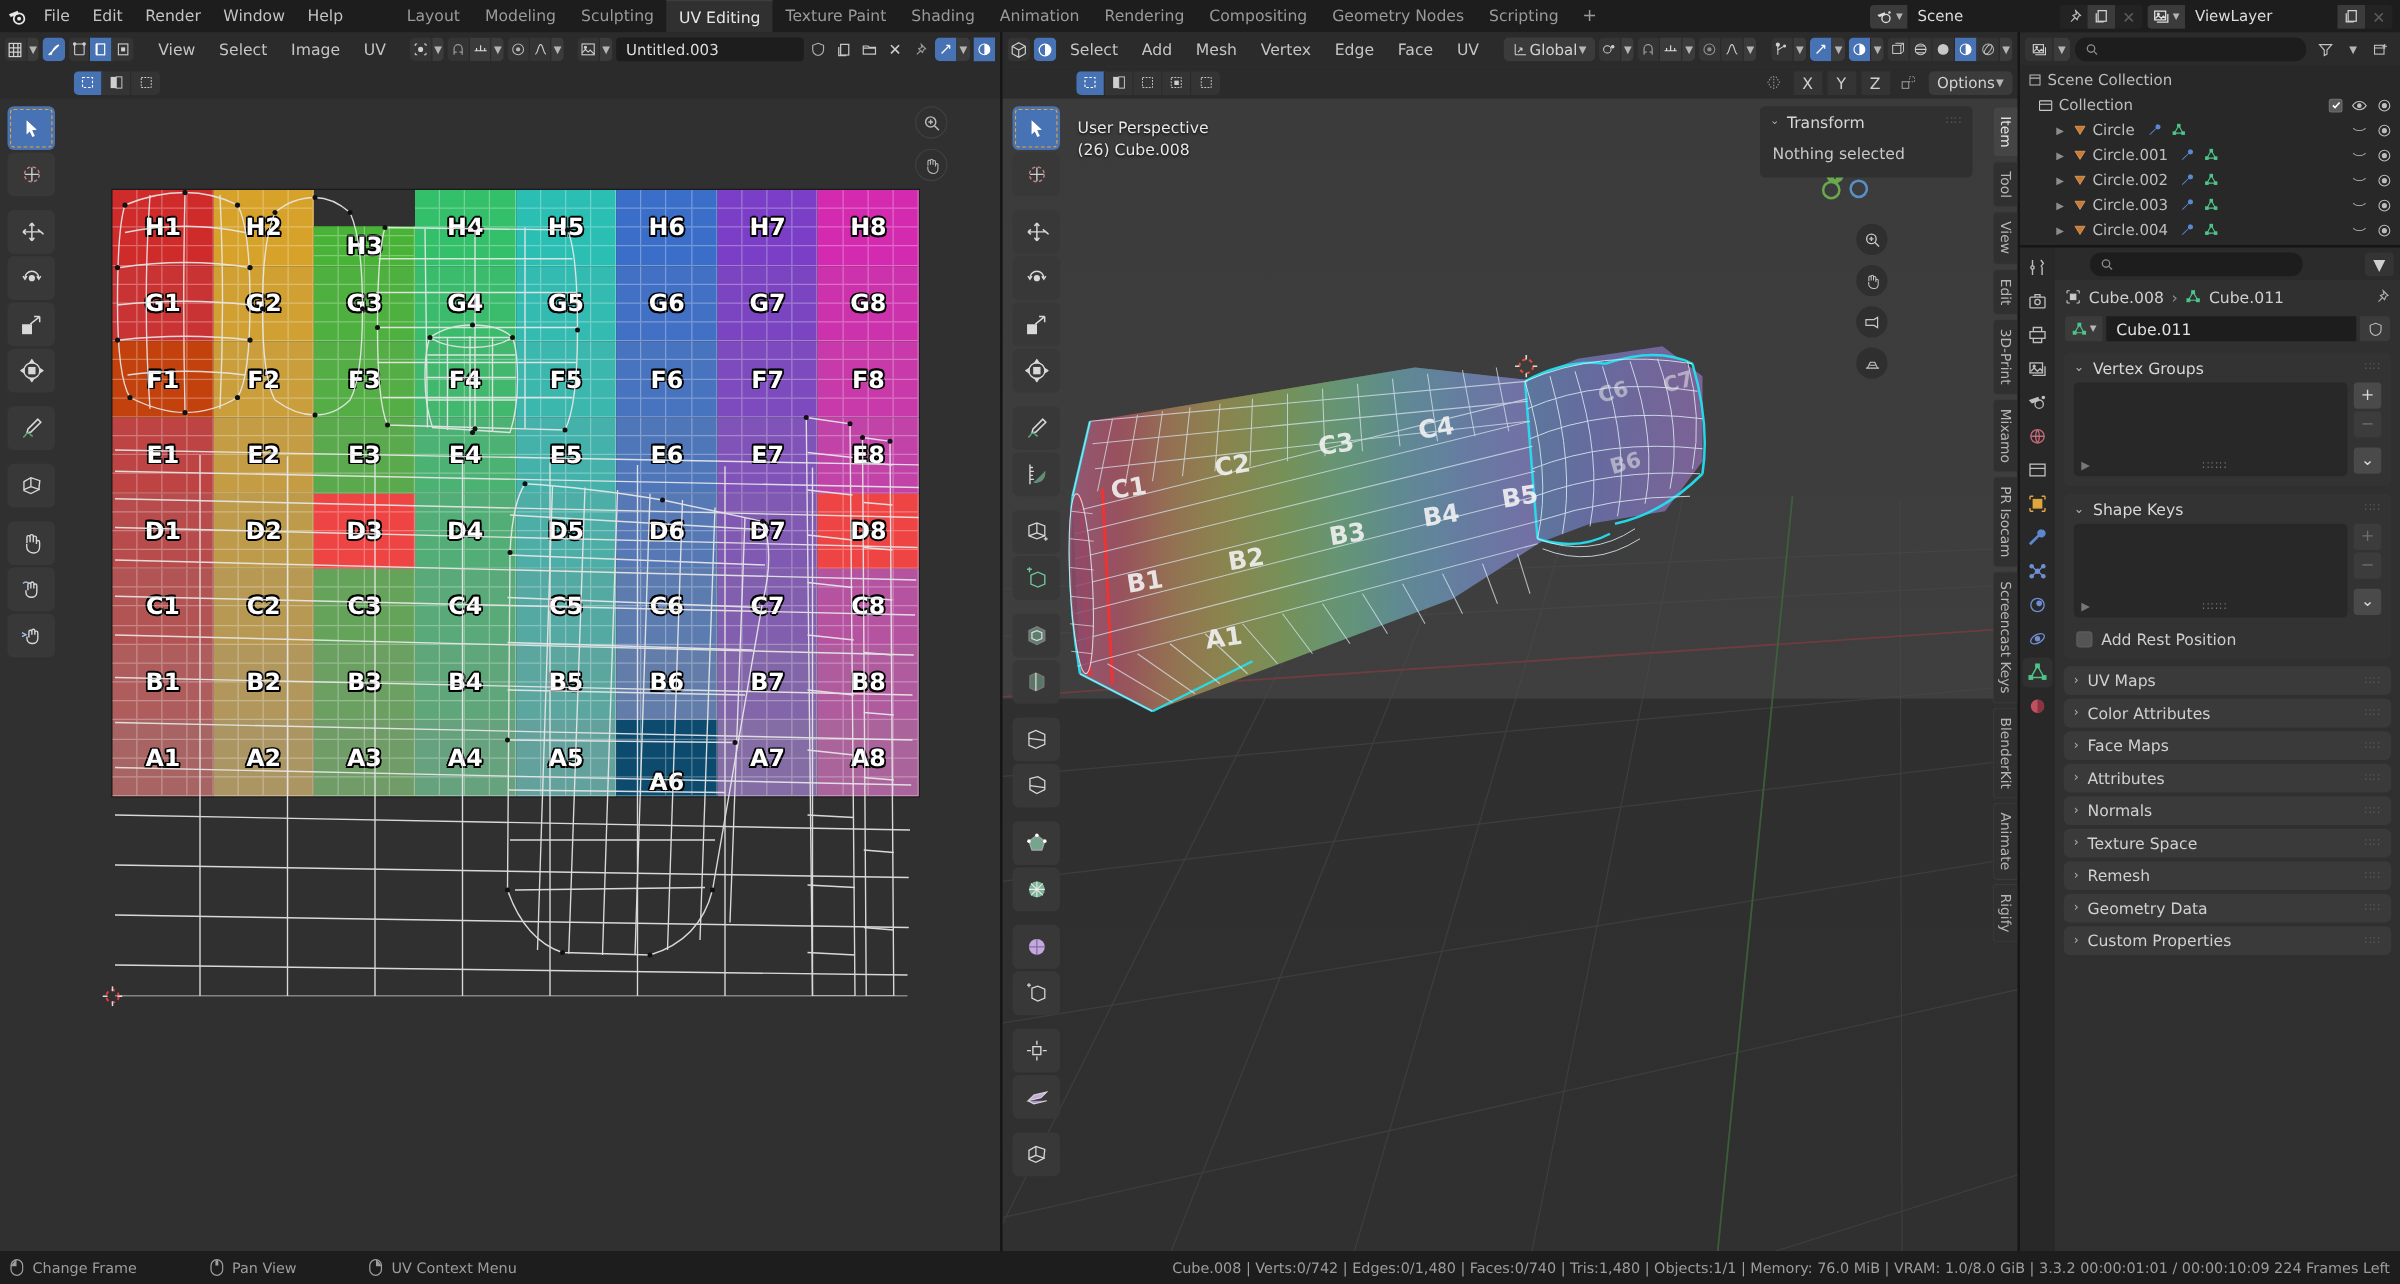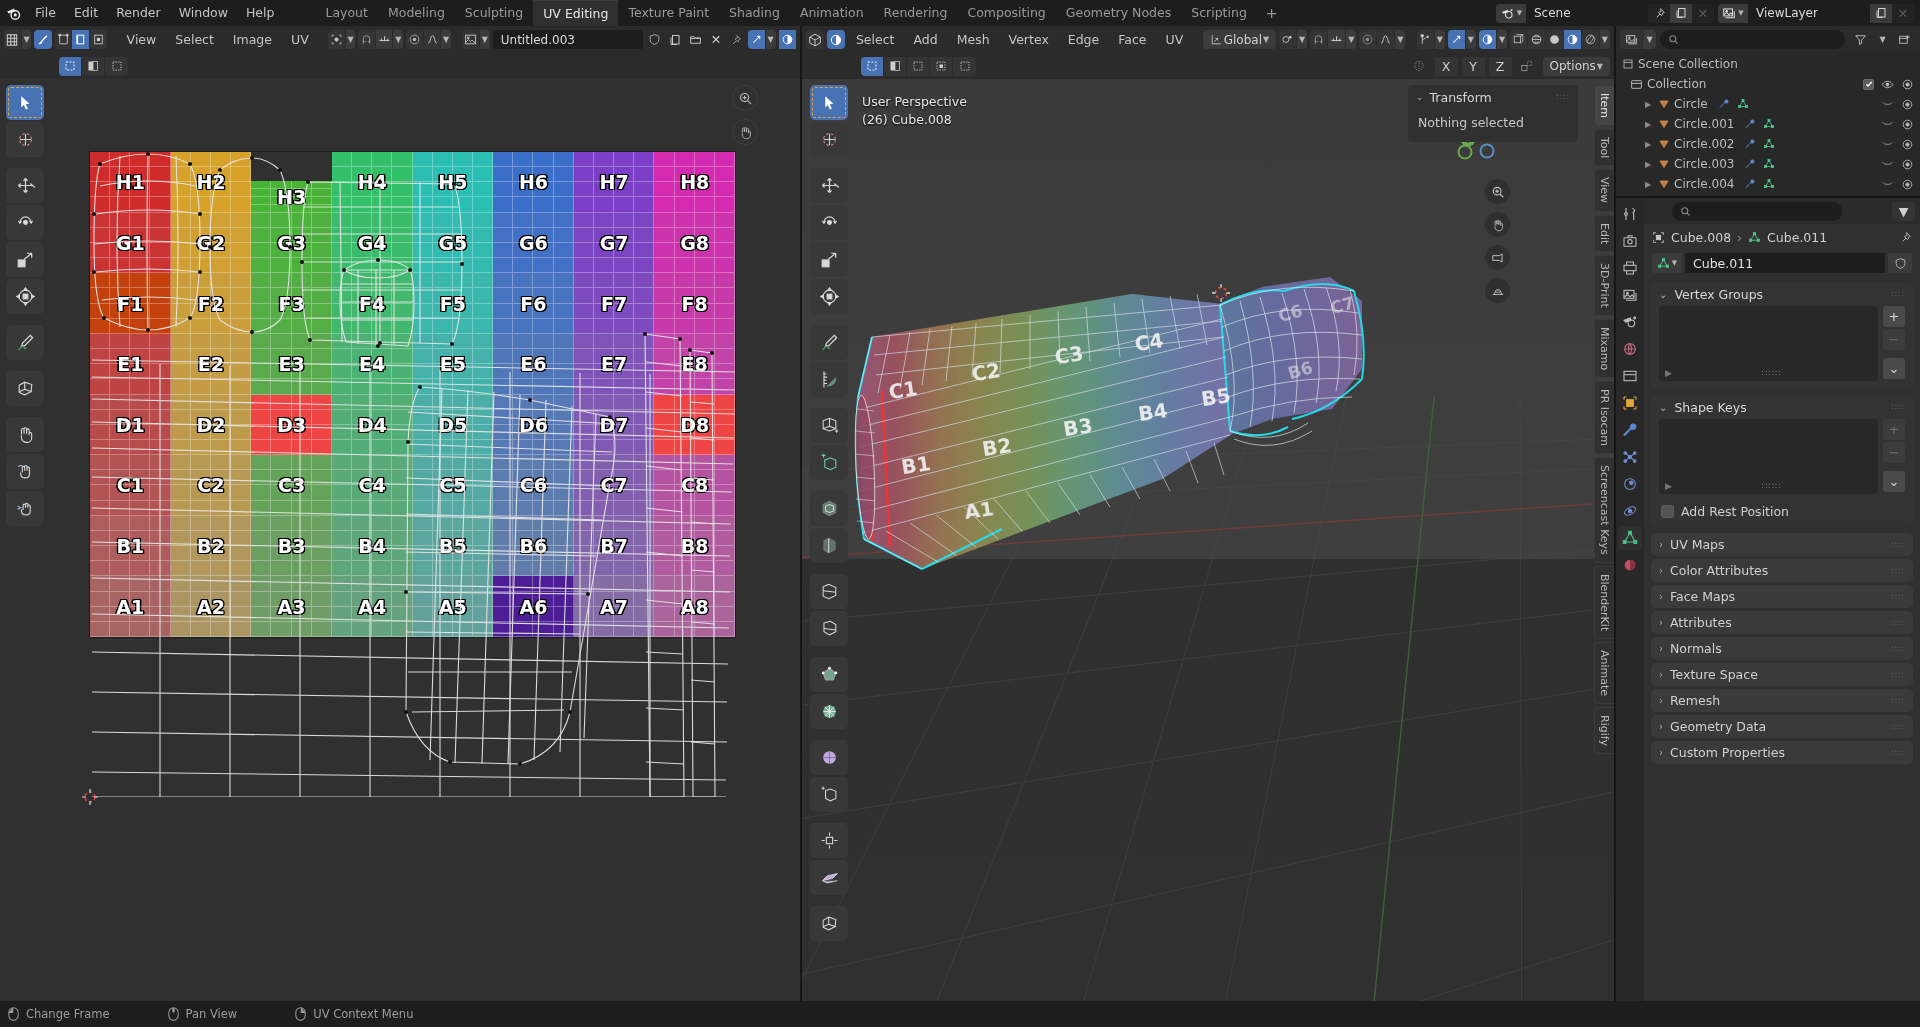--- a/index.html
+++ b/index.html
@@ -1640,21 +1640,21 @@
                 <div></div>
                 <div></div>
                 <div></div>
                 <div></div>
                 <div></div>
                 <div></div>
                 <div></div>
               </div>
               <span class="lbl">A5</span>
             </div>
-            <div class="uvcell" style="background: #4c1d95;">
+            <div class="uvcell" style="background: #0c4a6e; align-items: flex-end;">
               <div class="uvsub">
                 <div></div>
                 <div></div>
                 <div></div>
                 <div></div>
                 <div></div>
                 <div></div>
                 <div></div>
                 <div></div>
                 <div></div>
@@ -2899,15 +2899,16 @@
     </div>
     <div class="stat-item">
       <span>
           <svg width="11" height="14" viewBox="0 0 14 18" fill="none" stroke="#9d9d9d" stroke-width="1.3">
             <rect x="1" y="1" width="12" height="16" rx="6"></rect>
             <path d="M13 7H8V1" fill="#9d9d9d"></path>
           </svg>
         </span>
       <span>UV Context Menu</span>
     </div>
+    <div class="stat-right">Cube.008 | Verts:0/742 | Edges:0/1,480 | Faces:0/740 | Tris:1,480 | Objects:1/1 | Memory: 76.0 MiB | VRAM: 1.0/8.0 GiB | 3.3.2   00:00:01:01 / 00:00:10:09  224 Frames Left</div>
   </div>
 
 </div>
 
 </body></html>

